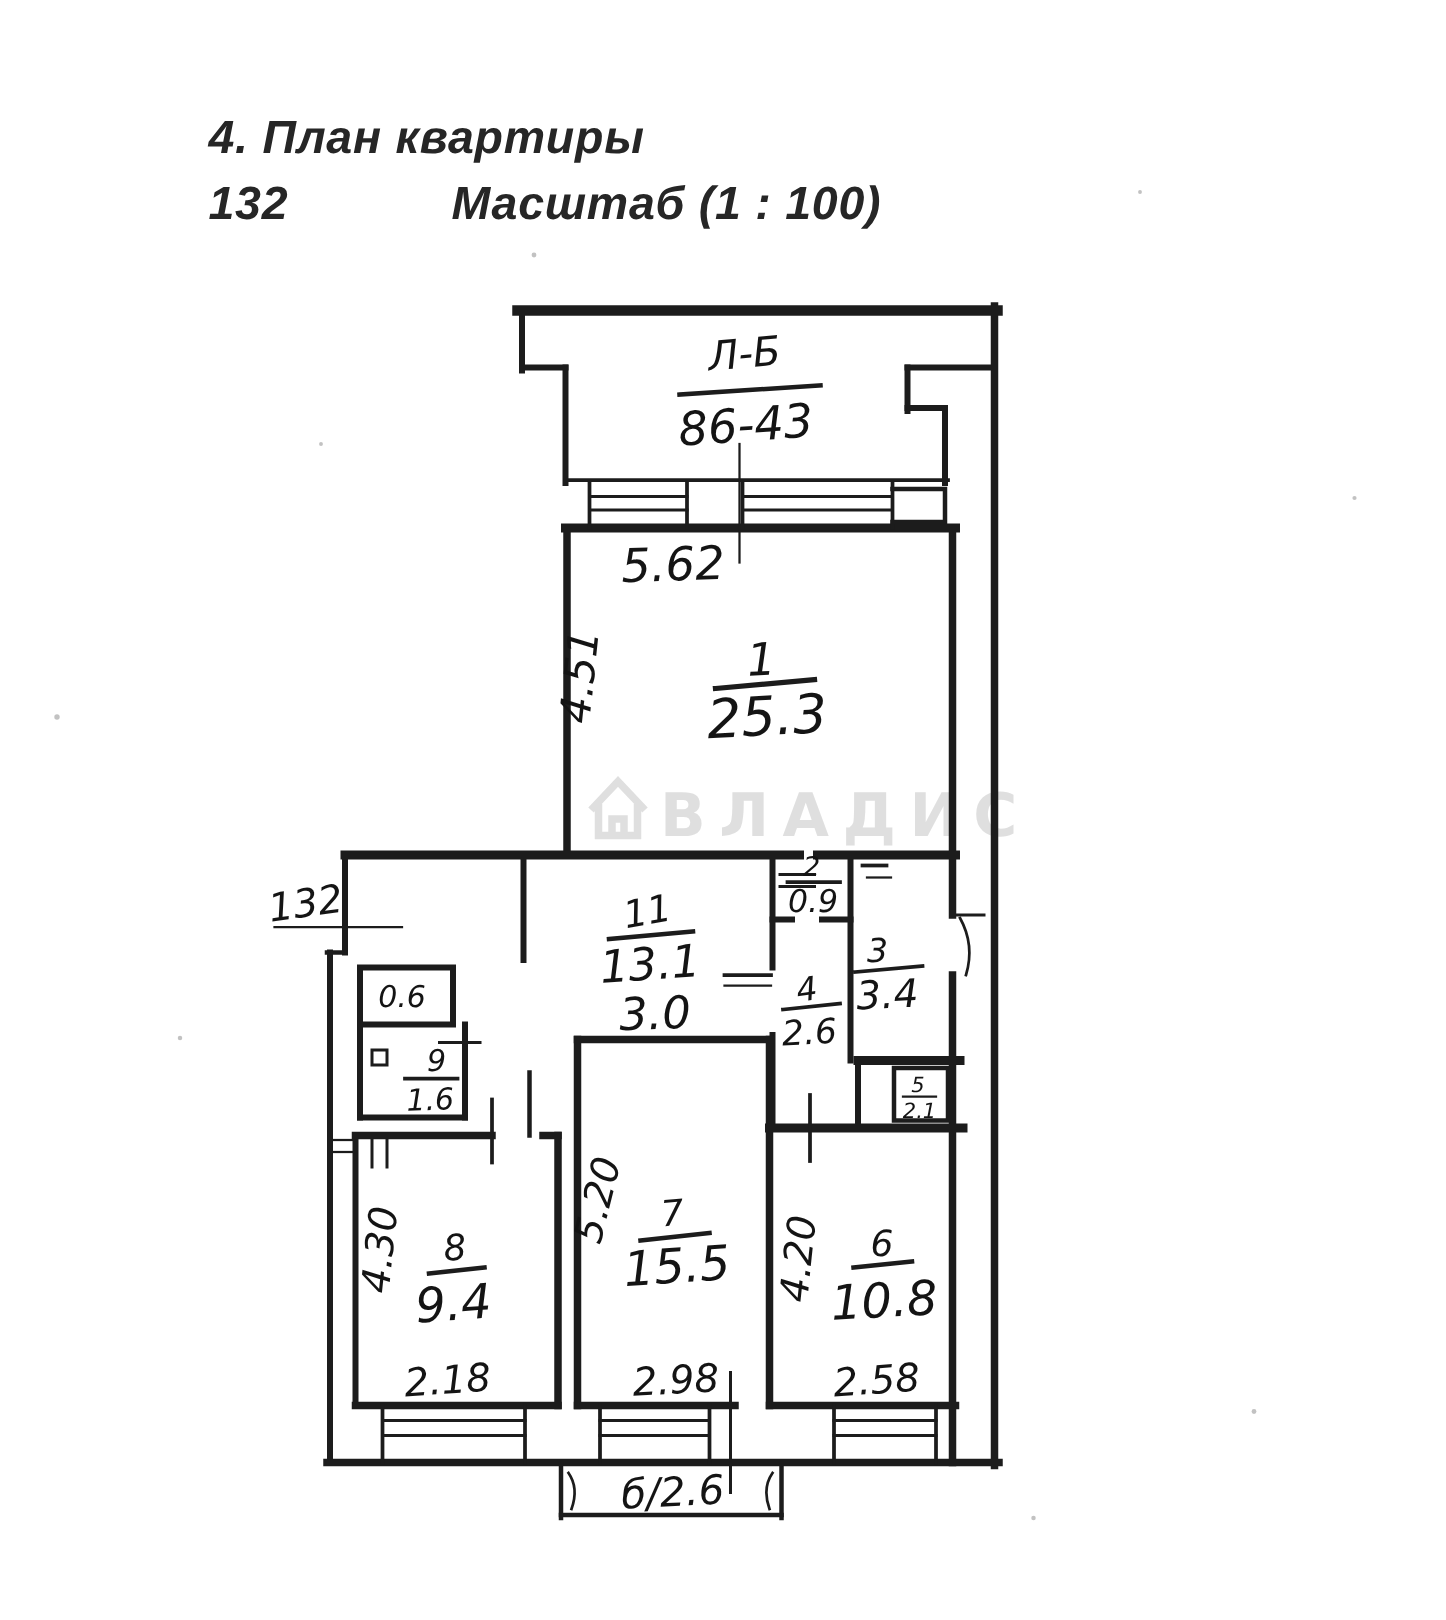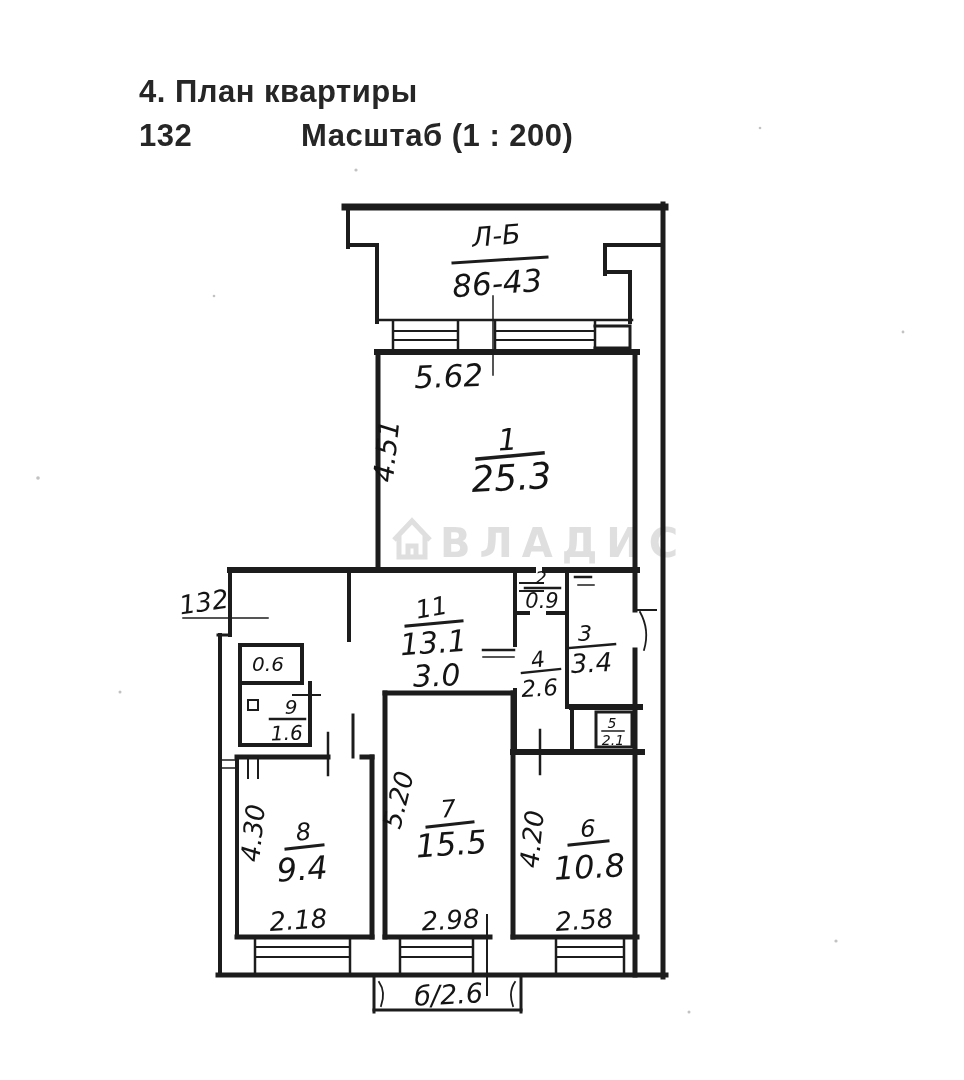--- a/index.html
+++ b/index.html
@@ -1,35 +1,35 @@
 <!DOCTYPE html>
 <html><head>
 <meta charset="utf-8">
 <style>
   html,body{margin:0;padding:0;}
   body{
     width:964px;height:1080px;position:relative;overflow:hidden;
     background:#ffffff;font-family:"Liberation Sans",sans-serif;
   }
-  .hdr{position:absolute;color:#262626;font-weight:bold;letter-spacing:.5px;}
+  .hdr{position:absolute;color:#262626;font-weight:bold;letter-spacing:.5px;font-style:italic;}
   #hdr-title{left:139px;top:74px;font-size:31px;}
   #hdr-num{left:139px;top:118px;font-size:31px;}
   #hdr-scale{left:301px;top:118px;font-size:31px;}
   svg{position:absolute;left:0;top:0;}
   .ink path, .ink line{stroke:#1c1c1c;fill:none;stroke-linecap:square;}
   .hw{font-family:"DejaVu Sans",sans-serif;font-style:italic;fill:#141414;}
   .wm-txt{font-family:"DejaVu Sans",sans-serif;font-weight:bold;fill:#c6c6c6;letter-spacing:9px;}
   .speck{fill:#8f8f8f;opacity:.55;}
 </style>
 </head>
 <body>
 
 <div class="hdr" id="hdr-title">4. План квартиры</div>
 <div class="hdr" id="hdr-num">132</div>
-<div class="hdr" id="hdr-scale">Масштаб (1 : 200)</div>
+<div class="hdr" id="hdr-scale">Масштаб (1 : 100)</div>
 
 <svg width="964" height="1080" viewBox="0 0 964 1080">
 
   <g opacity="0.55">
     <g stroke="#c6c6c6" stroke-width="5" fill="none">
       <path d="M394 540 L412 521 L430 540"></path>
       <path d="M399 536 V557 H425 V536"></path>
       <path d="M408 557 V546 H416 V557"></path>
     </g>
     <text class="wm-txt" x="440" y="557" font-size="40">ВЛАДИС</text>

